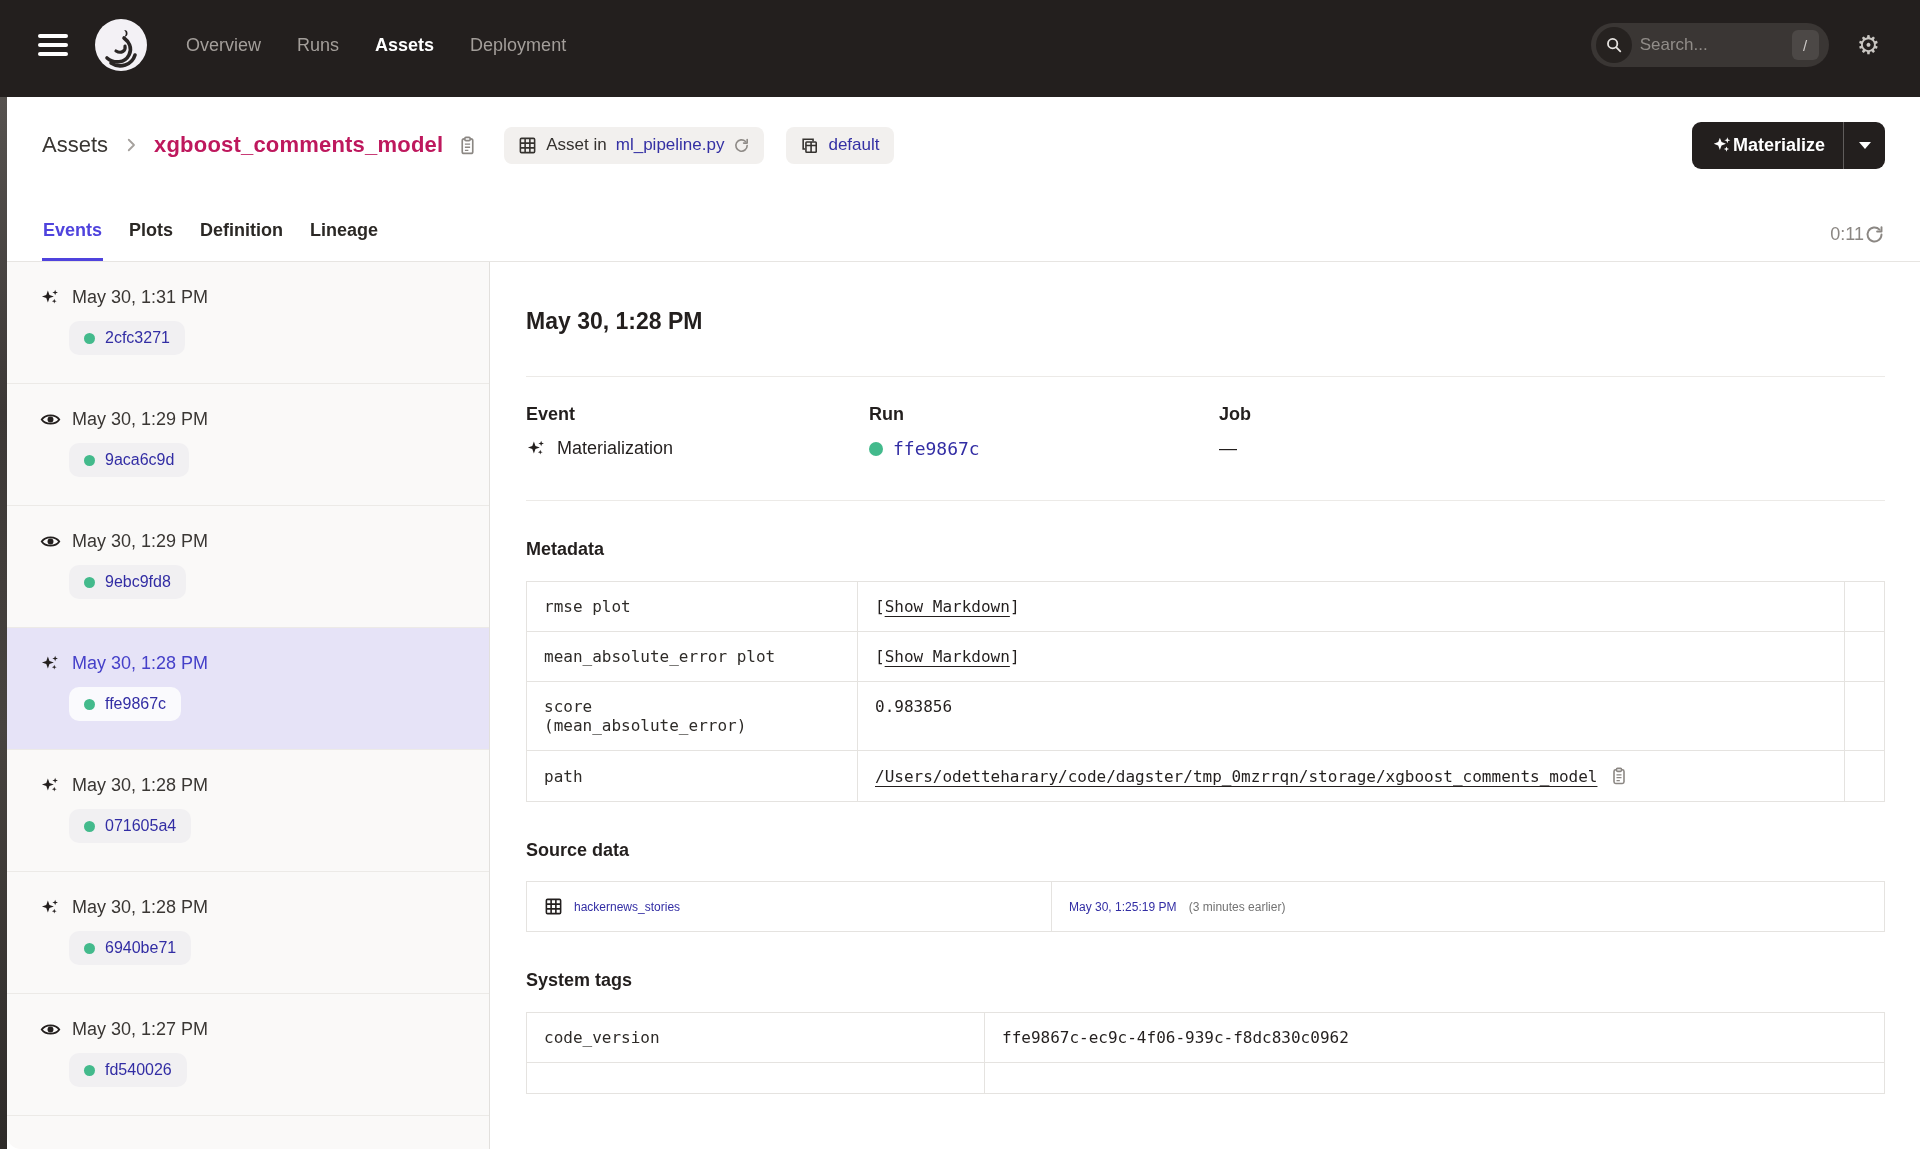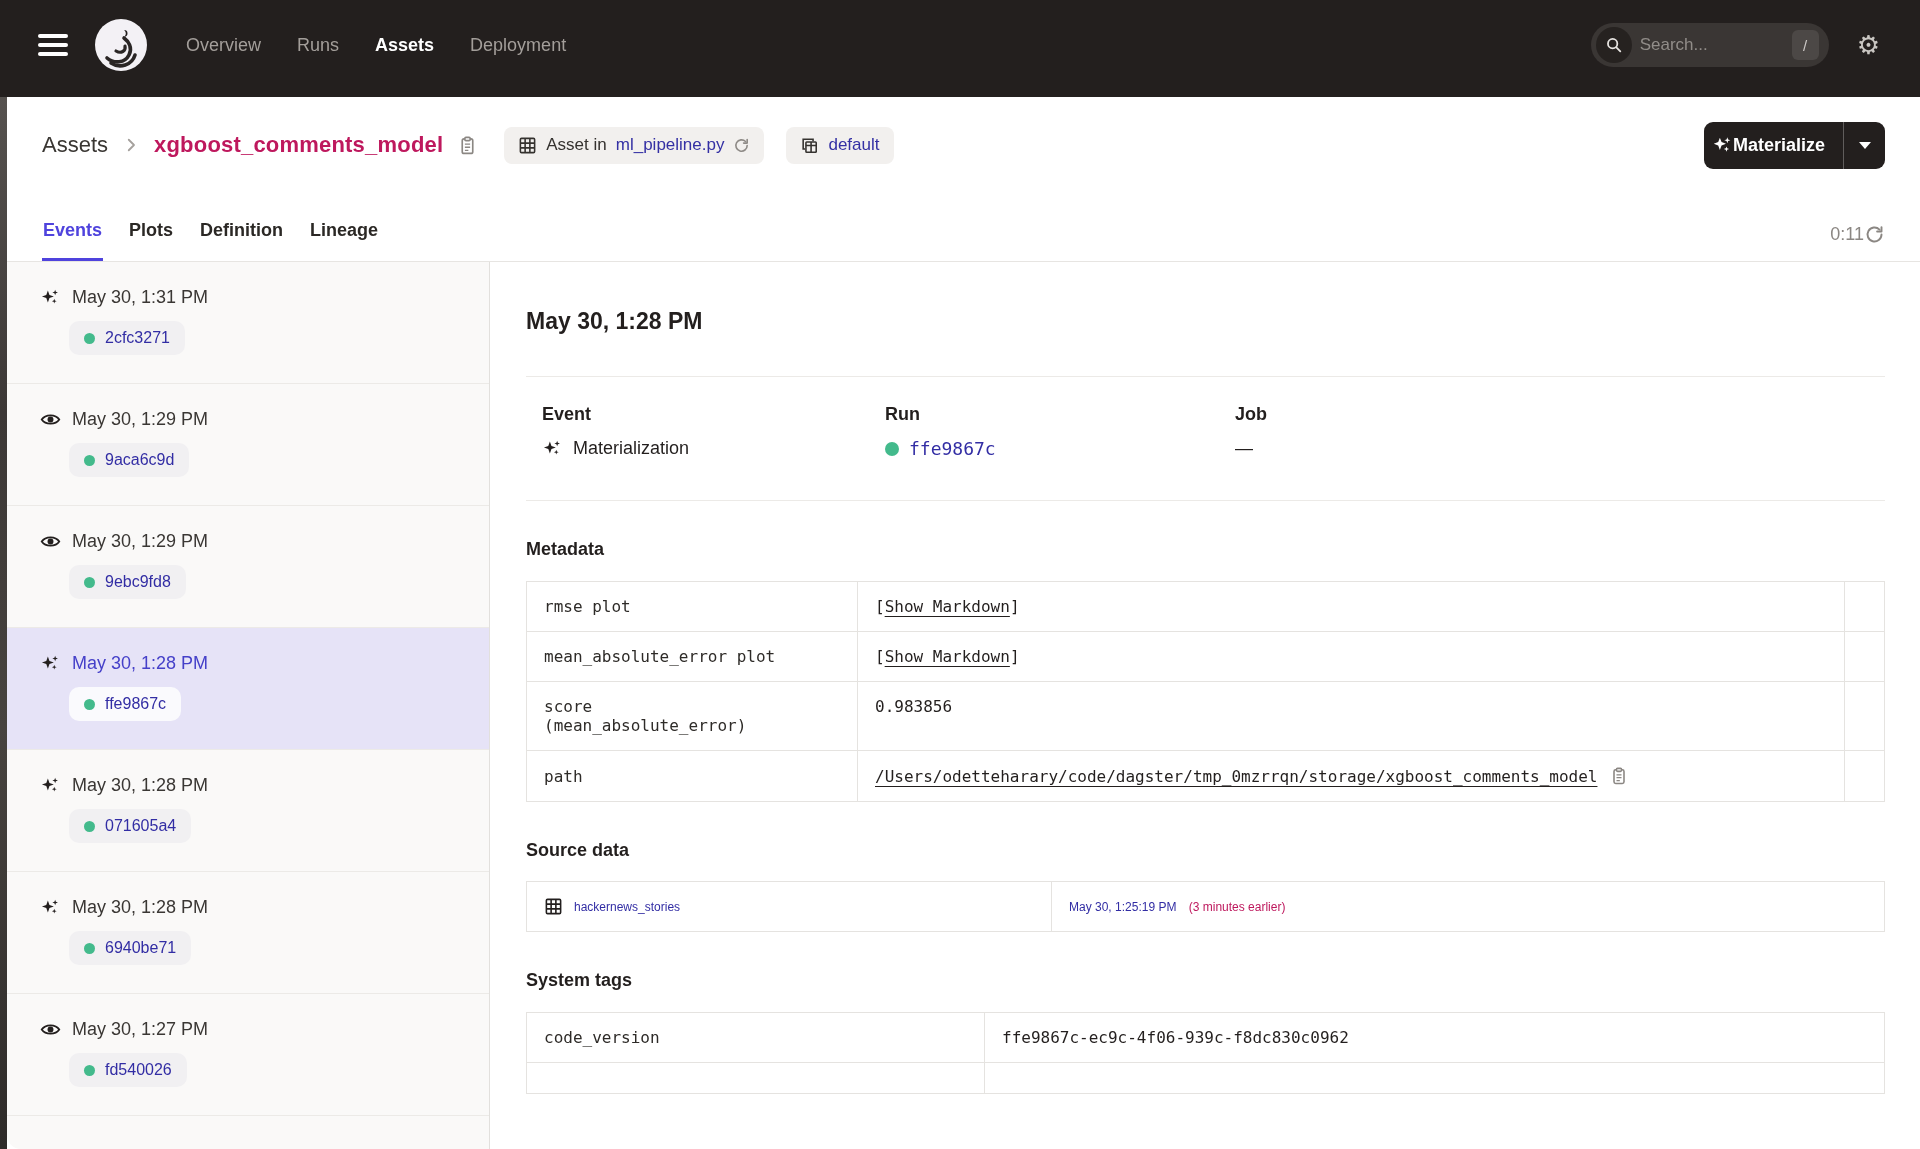--- a/index.html
+++ b/index.html
@@ -66,21 +66,21 @@
     background:#F2F0EE; border-radius:8px; padding:0 14px; font-size:17px; color:#35322F;
   }
   .pill .link { color:#3430A4; cursor:pointer; }
   .pill-asset { margin-left:26px; }
   .pill-group { margin-left:22px; }
   .materialize-split {
     margin-left:auto; display:flex; align-items:stretch; height:47px;
     background:#231F1E; border-radius:9px; overflow:hidden; color:#fff;
   }
   .materialize-main {
-    display:flex; align-items:center; padding:0 18px 0 8px;
+    display:flex; align-items:center; padding:0 18px 0 20px;
     font-size:18px; font-weight:600; cursor:pointer;justify-content:space-between;
   }
   .materialize-caret {
     width:42px; display:flex; align-items:center; justify-content:center;
     border-left:1px solid rgba(255,255,255,.28); cursor:pointer;
   }
   .caret-down { width:0; height:0; border-left:6px solid transparent; border-right:6px solid transparent; border-top:7px solid #fff; }
 
   
   .tabbar {
@@ -108,21 +108,21 @@
     margin:13px 0 0 29px; display:inline-flex; align-items:center; gap:10px;
     background:#F1F0F2; border-radius:10px; padding:8px 15px; cursor:pointer;
   }
   .event-item.selected .run-badge { background:#FAFAFD; }
   .dot { width:11px; height:11px; border-radius:50%; background:#43BA8C; flex:0 0 auto; }
   .run-badge .runid { font-size:16px; color:#322DA4; }
 
   .main { flex:1; padding:0 35px 0 36px; overflow:hidden; }
   .detail-heading { margin:46px 0 0; font-size:23px; font-weight:700; color:#231F1E; }
   .hr { border:none; border-top:1px solid #ECEAE7; margin:41px 0 0; }
-  .info-grid { display:flex; margin-top:27px;margin-left:16px; }
+  .info-grid { display:flex; margin-top:27px; }
   .info-col1 { width:343px; } .info-col2 { width:350px; } .info-col3 { flex:1; }
   .info-label { font-size:18px; font-weight:700; color:#231F1E; }
   .info-value { margin-top:13px; display:flex; align-items:center; gap:10px; font-size:18px; color:#231F1E; }
   .run-link { font-size:18px; color:#322DA4; cursor:pointer; }
   .dot-lg { width:14px; height:14px; border-radius:50%; background:#43BA8C; }
 
   .section-title { margin:38px 0 0; font-size:18px; font-weight:700; color:#231F1E; }
   table.kv { border-collapse:collapse; width:100%; margin-top:21px; font-size:16px; }
   table.kv td { border:1px solid #E5E3E0; padding:15px 17px; vertical-align:middle; color:#231F1E; }
   table.kv td.key { width:331px; color:#2E2B28; white-space:pre-line; }
@@ -131,21 +131,21 @@
   .mdlink { cursor:pointer; }
   .mdlink .lbl { text-decoration:underline; text-underline-offset:4px; }
   .pathlink { text-decoration:underline; text-underline-offset:4px; cursor:pointer; }
   .pathcell { display:flex; align-items:center; gap:12px; }
 
   table.src { border-collapse:collapse; width:100%; margin-top:20px; font-size:12px; }
   table.src td { border:1px solid #E5E3E0; padding:15px 17px; }
   table.src td.c1 { width:525px; }
   .srcasset { display:flex; align-items:center; gap:11px; color:#322DA4; cursor:pointer; }
   .ts-link { color:#322DA4; cursor:pointer; }
-  .ts-rel { color:#be185d; margin-left:9px; }
+  .ts-rel { color:#737373; margin-left:9px; }
 
   svg { display:block; }
 </style>
 </head>
 <body>
 
 <div class="topnav">
   <div class="hamburger">
       <span></span>
       <span></span>

